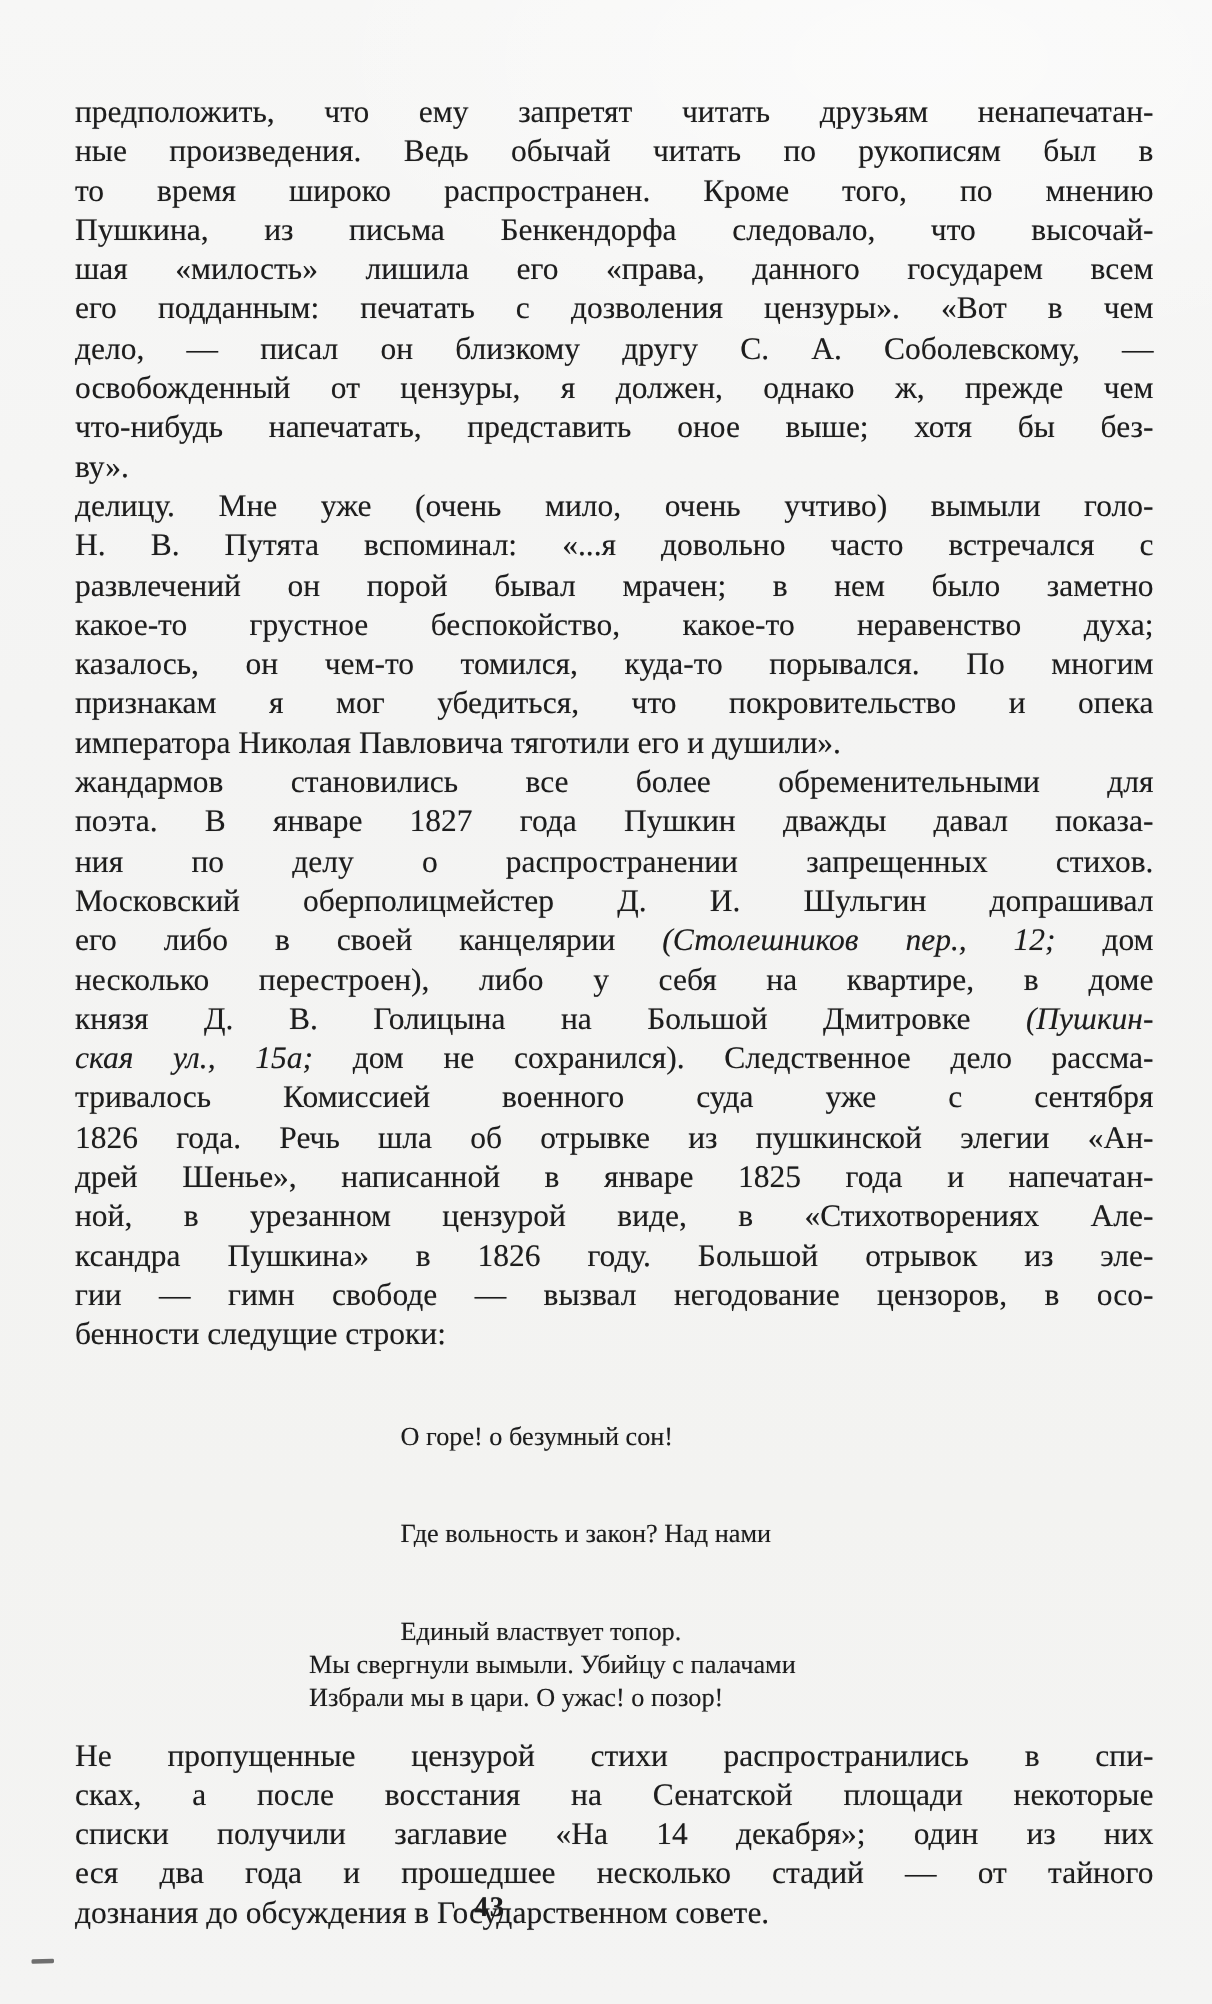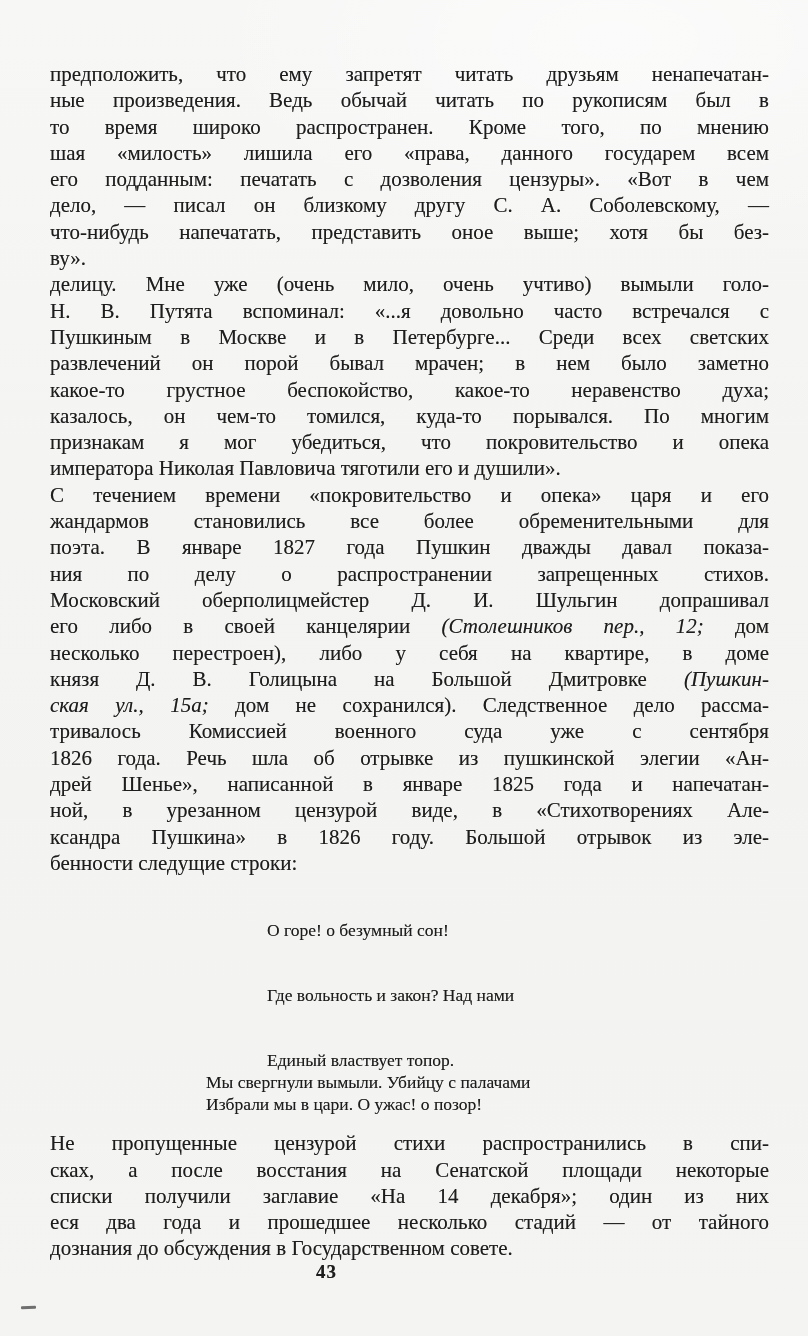--- a/index.html
+++ b/index.html
@@ -75,51 +75,52 @@
 </head>
 <body>
 
 <div class="page">
   <div class="text-column">
     <div id="blocks">
         <div class="block prose">
           <div class="line"><span>предположить, что ему запретят читать друзьям ненапечатан-</span></div>
           <div class="line"><span>ные произведения. Ведь обычай читать по рукописям был в</span></div>
           <div class="line"><span>то время широко распространен. Кроме того, по мнению</span></div>
+          <div class="line"><span>Пушкина, из письма Бенкендорфа следовало, что высочай-</span></div>
           <div class="line"><span>шая «милость» лишила его «права, данного государем всем</span></div>
           <div class="line"><span>его подданным: печатать с дозволения цензуры». «Вот в чем</span></div>
           <div class="line"><span>дело, — писал он близкому другу С. А. Соболевскому, —</span></div>
+          <div class="line"><span>освобожденный от цензуры, я должен, однако ж, прежде чем</span></div>
           <div class="line"><span>что-нибудь напечатать, представить оное выше; хотя бы без-</span></div>
           <div class="line last"><span>ву».</span></div>
           <div class="line"><span>делицу. Мне уже (очень мило, очень учтиво) вымыли голо-</span></div>
         </div>
         <div class="block prose">
           <div class="line"><span>Н. В. Путята вспоминал: «...я довольно часто встречался с</span></div>
-          <div class="line"><span>Пушкиным в Москве и в Петербурге... Среди всех светских</span></div>
           <div class="line"><span>развлечений он порой бывал мрачен; в нем было заметно</span></div>
           <div class="line"><span>какое-то грустное беспокойство, какое-то неравенство духа;</span></div>
           <div class="line"><span>казалось, он чем-то томился, куда-то порывался. По многим</span></div>
           <div class="line"><span>признакам я мог убедиться, что покровительство и опека</span></div>
           <div class="line last"><span>императора Николая Павловича тяготили его и душили».</span></div>
         </div>
         <div class="block prose">
-          <div class="line"><span>С течением времени «покровительство и опека» царя и его</span></div>
           <div class="line"><span>жандармов становились все более обременительными для</span></div>
           <div class="line"><span>поэта. В январе 1827 года Пушкин дважды давал показа-</span></div>
           <div class="line"><span>ния по делу о распространении запрещенных стихов.</span></div>
           <div class="line"><span>Московский оберполицмейстер Д. И. Шульгин допрашивал</span></div>
           <div class="line"><span>его либо в своей канцелярии </span><em>(Столешников пер., 12;</em><span> дом</span></div>
           <div class="line"><span>несколько перестроен), либо у себя на квартире, в доме</span></div>
           <div class="line"><span>князя Д. В. Голицына на Большой Дмитровке </span><em>(Пушкин-</em></div>
           <div class="line"><em>ская ул., 15а;</em><span> дом не сохранился). Следственное дело рассма-</span></div>
           <div class="line"><span>тривалось Комиссией военного суда уже с сентября</span></div>
           <div class="line"><span>1826 года. Речь шла об отрывке из пушкинской элегии «Ан-</span></div>
           <div class="line"><span>дрей Шенье», написанной в январе 1825 года и напечатан-</span></div>
           <div class="line"><span>ной, в урезанном цензурой виде, в «Стихотворениях Але-</span></div>
           <div class="line"><span>ксандра Пушкина» в 1826 году. Большой отрывок из эле-</span></div>
+          <div class="line"><span>гии — гимн свободе — вызвал негодование цензоров, в осо-</span></div>
           <div class="line last"><span>бенности следущие строки:</span></div>
         </div>
         <div class="block verse">
           <div class="line ind"><span>О горе! о безумный сон!</span></div>
           <div class="line ind"><span>Где вольность и закон? Над нами</span></div>
           <div class="line ind"><span>Единый властвует топор.</span></div>
           <div class="line"><span>Мы свергнули вымыли. Убийцу с палачами</span></div>
           <div class="line"><span>Избрали мы в цари. О ужас! о позор!</span></div>
         </div>
         <div class="block prose">

